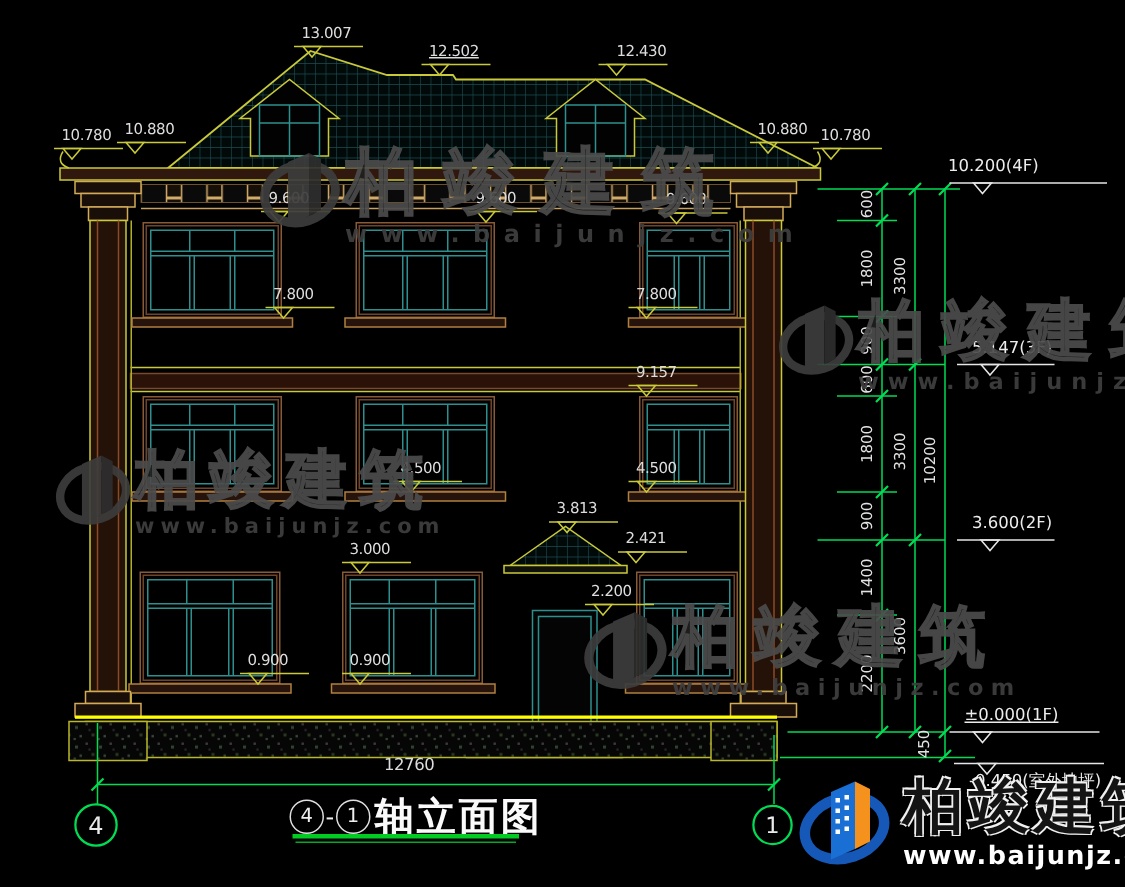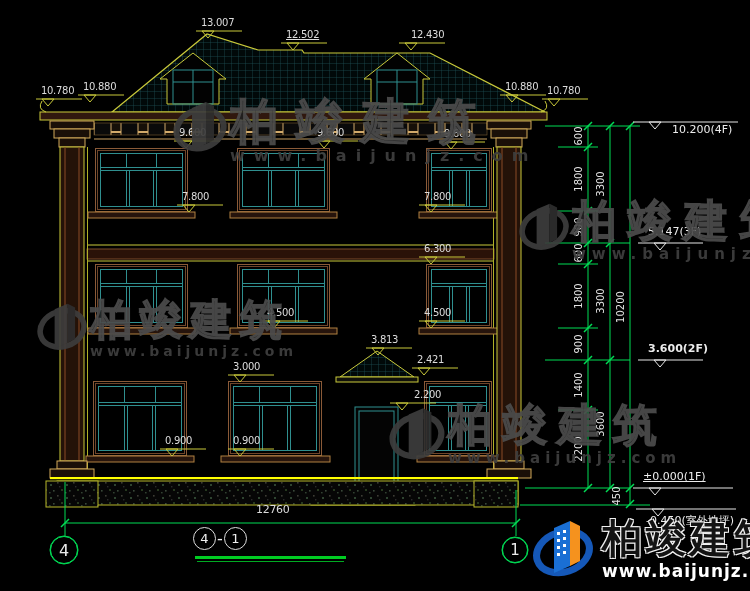--- a/index.html
+++ b/index.html
@@ -284,32 +284,32 @@
       <span class="lbl" style="left: 411px; top: 29px;">12.430</span>
       <span class="lbl" style="left: 41px; top: 85px;">10.780</span>
       <span class="lbl" style="left: 83px; top: 81px;">10.880</span>
       <span class="lbl" style="left: 505px; top: 81px;">10.880</span>
       <span class="lbl" style="left: 547px; top: 85px;">10.780</span>
       <span class="lbl" style="left: 179px; top: 127px;">9.600</span>
       <span class="lbl" style="left: 317px; top: 127px;">9.600</span>
       <span class="lbl" style="left: 444px; top: 128px;">9.600</span>
       <span class="lbl" style="left: 182px; top: 191px;">7.800</span>
       <span class="lbl" style="left: 424px; top: 191px;">7.800</span>
-      <span class="lbl" style="left: 424px; top: 243px;">6.300</span>
+      <span class="lbl" style="left: 424px; top: 243px;">9.157</span>
       <span class="lbl" style="left: 267px; top: 307px;">4.500</span>
       <span class="lbl" style="left: 424px; top: 307px;">4.500</span>
       <span class="lbl" style="left: 371px; top: 334px;">3.813</span>
       <span class="lbl" style="left: 417px; top: 354px;">2.421</span>
       <span class="lbl" style="left: 233px; top: 361px; text-align: right;">3.000</span>
-      <span class="lbl" style="left: 414px; top: 389px;">2.200</span>
+      <span class="lbl" style="left: 394px; top: 389px;">2.200</span>
       <span class="lbl" style="left: 165px; top: 435px;">0.900</span>
       <span class="lbl" style="left: 233px; top: 435px;">0.900</span>
-      <span class="level-lbl" style="left: 672px; top: 105px; margin-top: 19px;">10.200(4F)</span>
+      <span class="level-lbl" style="left: 632px; top: 105px;">10.200(4F)</span>
       <span class="level-lbl" style="left: 648px; top: 226px;">5.147(3F)</span>
-      <span class="level-lbl" style="left: 648px; top: 343px; font-weight: bold;">3.600(2F)</span>
+      <span class="level-lbl" style="left: 648px; top: 343px;">3.600(2F)</span>
       <span class="level-lbl" style="left: 643px; top: 471px; text-decoration: underline;">±0.000(1F)</span>
       <span class="level-lbl" style="left: 646px; top: 515px;">-0.450(室外地坪)</span>
       <span class="chain-lbl" style="left: 579px; top: 136px;">600</span>
       <span class="chain-lbl" style="left: 579px; top: 179px;">1800</span>
       <span class="chain-lbl" style="left: 579px; top: 227px;">900</span>
       <span class="chain-lbl" style="left: 579px; top: 253px;">600</span>
       <span class="chain-lbl" style="left: 579px; top: 296px;">1800</span>
       <span class="chain-lbl" style="left: 579px; top: 344px;">900</span>
       <span class="chain-lbl" style="left: 579px; top: 385px;">1400</span>
       <span class="chain-lbl" style="left: 579px; top: 449px;">2200</span>
@@ -330,20 +330,21 @@
   </div>
 
   <div class="title-wrap">
     <span class="title-bubble">
       <span>4</span>
     </span>
     <span class="title-dash">-</span>
     <span class="title-bubble">
       <span>1</span>
     </span>
+    <span class="title-text">轴立面图</span>
   </div>
   <div class="title-underline-thick"></div>
   <div class="title-underline-thin"></div>
 
   <div class="wm wm-a" style="left:172px;top:96px;">
     <svg width="58" height="62" viewBox="0 0 58 62">
       <ellipse cx="28" cy="33" rx="24" ry="19" transform="rotate(-18 28 33)" fill="none" stroke="#3d3d3d" stroke-width="6"></ellipse>
       <polygon points="20,12 34,6 34,48 20,54" fill="#3d3d3d"></polygon>
       <polygon points="34,6 42,10 42,44 34,48" fill="#2e2e2e"></polygon>
     </svg>

